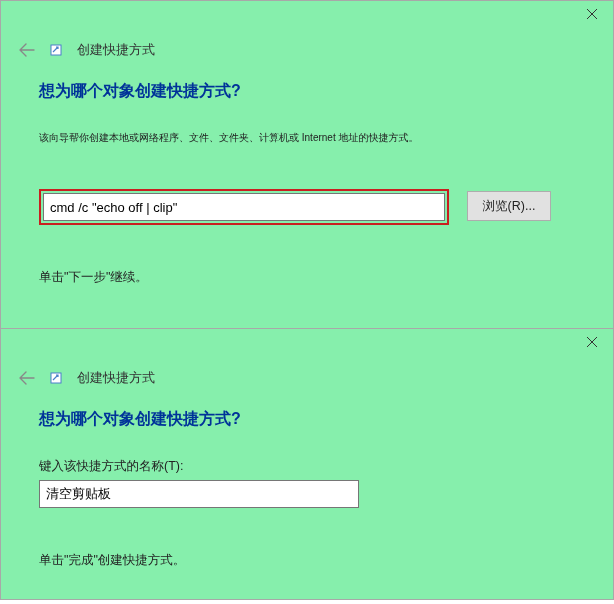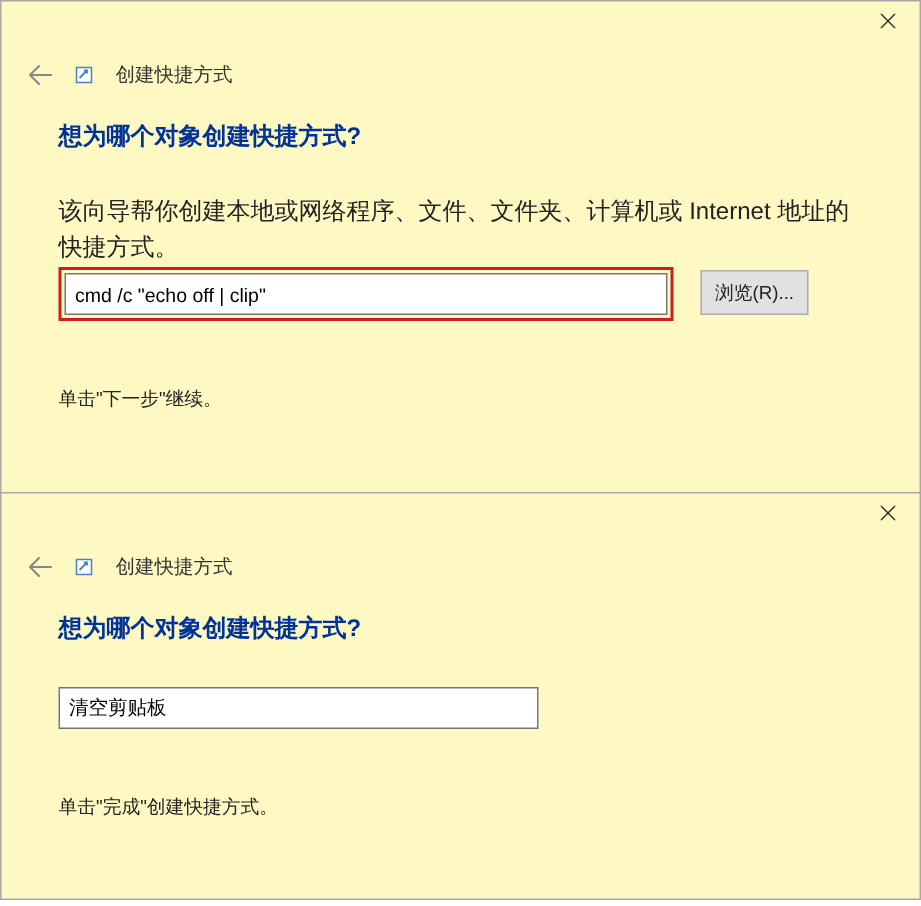--- a/index.html
+++ b/index.html
@@ -5,21 +5,21 @@
   * { box-sizing: border-box; }
   body {
     margin: 0;
     font-family: "Microsoft YaHei", "Segoe UI", sans-serif;
     background: #ffffff;
     width: 614px;
   }
   .dialog {
     width: 614px;
     border: 1px solid #a8a8a8;
-    background: #fef9c3;
+    background: #86efac;
     position: relative;
   }
   .dialog + .dialog { border-top: 1px solid #a8a8a8; margin-top: -1px; }
   .titlebar {
     height: 30px;
     position: relative;
   }
   .close-btn {
     position: absolute;
     right: 0;
@@ -65,22 +65,23 @@
   .content {
     padding: 22px 38px 32px 38px;
   }
   .heading {
     color: #003399;
     font-size: 16px;
     font-weight: bold;
     margin: 0 0 28px 0;
   }
   .desc {
-    font-size: 16px;
-    color: #222;
+    font-size: 10px;
+    color: #222;
+    margin-bottom: 44px;
     line-height: 1.5;
   }
   .field-label {
     font-size: 12.5px;
     color: #222;
     margin-bottom: 5px;
   }
   .input-row {
     display: flex;
     align-items: stretch;
@@ -104,21 +105,21 @@
     display: inline-block;
     width: 410px;
   }
   .highlight-frame .text-input {
     border: 1px solid #767676;
     width: 100%;
     flex: none;
   }
   .browse-btn {
     height: 30px;
-    width: 72px;
+    width: 84px;
     border: 1px solid #adadad;
     background: #e1e1e1;
     font-size: 12.5px;
     color: #222;
     cursor: pointer;
     margin-top: 2px;
     font-family: inherit;
   }
   .instruction {
     font-size: 12.5px;
@@ -197,19 +198,20 @@
         <rect x="1" y="1" width="10" height="10" fill="#fff" stroke="#4a7fc9" stroke-width="1"></rect>
         <path d="M3 8 L8 3 M6 3 H8 V5" stroke="#4a7fc9" stroke-width="1.2" fill="none"></path>
       </svg>
     </span>
     <span class="wiz-title">创建快捷方式</span>
   </div>
 
   <div class="content">
     <h1 class="heading">想为哪个对象创建快捷方式?</h1>
 
+    <div class="field-label">键入该快捷方式的名称(T):</div>
     <div class="name-input-wrap">
       <input class="text-input cjk" type="text" value="清空剪贴板" style="">
     </div>
 
     <div class="instruction">单击"完成"创建快捷方式。</div>
   </div>
 </div>
 
 </body></html>

